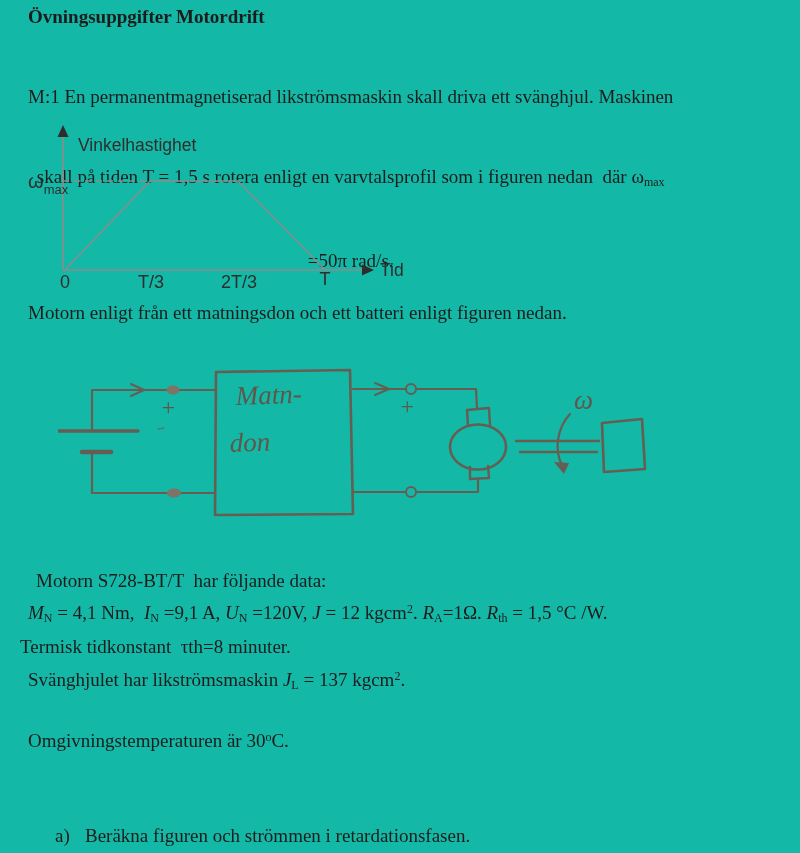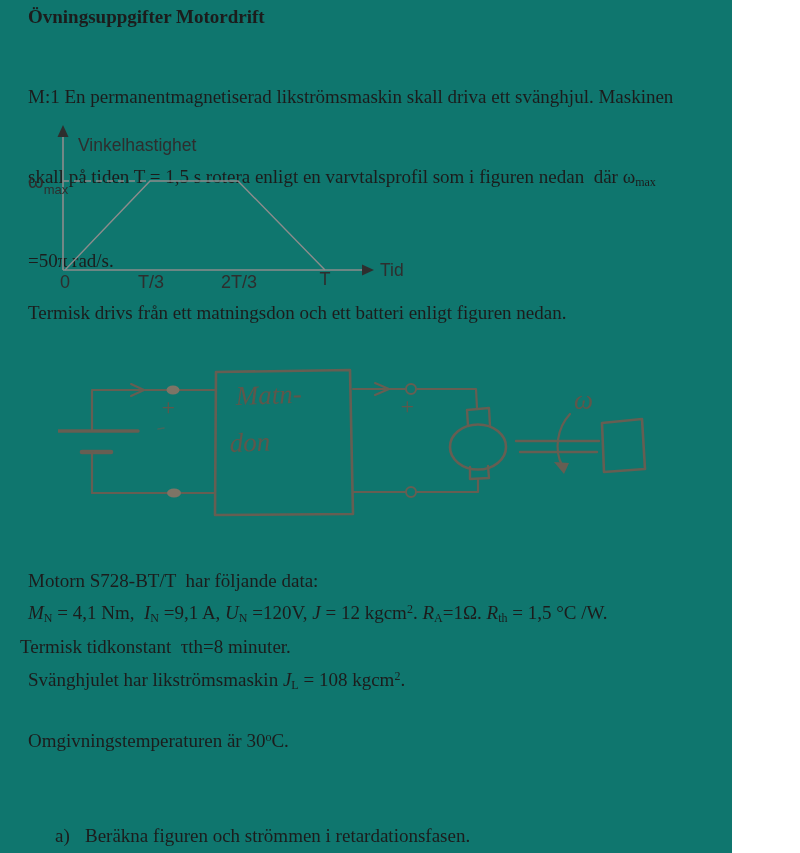--- a/index.html
+++ b/index.html
@@ -1,23 +1,23 @@
 <!DOCTYPE html>
 <html><head>
 <meta charset="utf-8">
 <style>
   html,body { margin:0; padding:0; background:#ffffff; }
   .page {
-    position:relative; width:732px; height:853px; background:#0f766e;
+    position:relative; width:800px; height:853px; background:#14b8a6;
     font-family:"Liberation Serif", serif; color:#1c1c1c; overflow:hidden;
   }
   .abs { position:absolute; }
   .title { font-weight:bold; font-size:19px; white-space:pre; }
   .body-line { font-size:19px; white-space:pre; }
-  .para { font-size:19px; line-height:26.5px; white-space:pre; }
+  .para { font-size:19px; line-height:26.5px; white-space:pre;text-align:center; }
   .sub { font-size:12px; vertical-align:-3px; }
   .sup { font-size:12px; vertical-align:6px; }
   .it  { font-style:italic; }
   svg text { user-select:none; }
   .chart-label { font-family:"Liberation Sans", sans-serif; fill:#2e2e2e; }
   .hand { font-family:"Liberation Serif", serif; font-style:italic; fill:#5f574b; }
   .pencil { stroke:#665e52; fill:none; stroke-linecap:round; stroke-linejoin:round; }
 </style>
 </head>
 <body>
@@ -45,21 +45,21 @@
 
     <text x="58" y="29" font-size="17.5" class="chart-label">Vinkelhastighet</text>
     <text x="8" y="66" font-size="20" class="chart-label"><tspan>ω</tspan><tspan dy="6" font-size="13">max</tspan></text>
     <text x="45" y="166" font-size="18" text-anchor="middle" class="chart-label">0</text>
     <text x="131" y="166" font-size="18" text-anchor="middle" class="chart-label">T/3</text>
     <text x="219" y="166" font-size="18" text-anchor="middle" class="chart-label">2T/3</text>
     <text x="305" y="163" font-size="18" text-anchor="middle" class="chart-label">T</text>
     <text x="360" y="154" font-size="17.5" class="chart-label">Tid</text>
   </svg>
 
-  <div class="abs body-line" style="left:28px; top:302px">Termisk drivs från ett matningsdon och ett batteri enligt figuren nedan.</div>
+  <div class="abs body-line" style="left:28px; top:302px">Motorn enligt från ett matningsdon och ett batteri enligt figuren nedan.</div>
 
   <svg class="abs" style="left:58px; top:362px" width="640" height="200" viewBox="0 0 640 200">
 
     <g>
       <line x1="0" y1="69" x2="80" y2="69" class="pencil" stroke-width="3.4"></line>
       <line x1="24" y1="90" x2="53" y2="90" class="pencil" stroke-width="4.6"></line>
       <path d="M34,69 L34,29" class="pencil" stroke-width="2.2"></path>
       <path d="M34,90 L34,131" class="pencil" stroke-width="2.2"></path>
     </g>
 
@@ -102,22 +102,22 @@
       <text x="516" y="47" font-size="27" class="hand">ω</text>
       <path d="M512,52 C499,66 496,88 504,103" class="pencil" stroke-width="2.2"></path>
       <polygon points="506,112 496,100 511,101" fill="#665e52"></polygon>
     </g>
 
     <g>
       <path d="M544,61 L584,57 L587,107 L546,110 Z" class="pencil" stroke-width="2.6"></path>
     </g>
   </svg>
 
-  <div class="abs body-line" style="left:28px; top:570px">Motorn S728-BT/T  har följande data:</div>
+  <div class="abs body-line" style="left:36px; top:570px">Motorn S728-BT/T  har följande data:</div>
   <div class="abs body-line" style="left:28px; top:602px"><span class="it">M</span><span class="sub">N</span><span> = 4,1 Nm,  </span><span class="it">I</span><span class="sub">N</span><span> =9,1 A, </span><span class="it">U</span><span class="sub">N</span><span> =120V, </span><span class="it">J</span><span> = 12 kgcm</span><span class="sup">2</span><span>. </span><span class="it">R</span><span class="sub">A</span><span>=1Ω. </span><span class="it">R</span><span class="sub">th</span><span> = 1,5 °C /W.</span></div>
   <div class="abs body-line" style="left:20px; top:636px">Termisk tidkonstant  τth=8 minuter.</div>
-  <div class="abs body-line" style="left:28px; top:669px"><span>Svänghjulet har likströmsmaskin </span><span class="it">J</span><span class="sub">L</span><span> = 108 kgcm</span><span class="sup">2</span><span>.</span></div>
+  <div class="abs body-line" style="left:28px; top:669px"><span>Svänghjulet har likströmsmaskin </span><span class="it">J</span><span class="sub">L</span><span> = 137 kgcm</span><span class="sup">2</span><span>.</span></div>
   <div class="abs body-line" style="left:28px; top:730px"><span>Omgivningstemperaturen är 30</span><span class="sup">o</span><span>C.</span></div>
 
   <div class="abs body-line" style="left:55px; top:825px">a)</div>
   <div class="abs body-line" style="left:85px; top:825px">Beräkna figuren och strömmen i retardationsfasen.</div>
 
 </div>
 
 </body></html>

